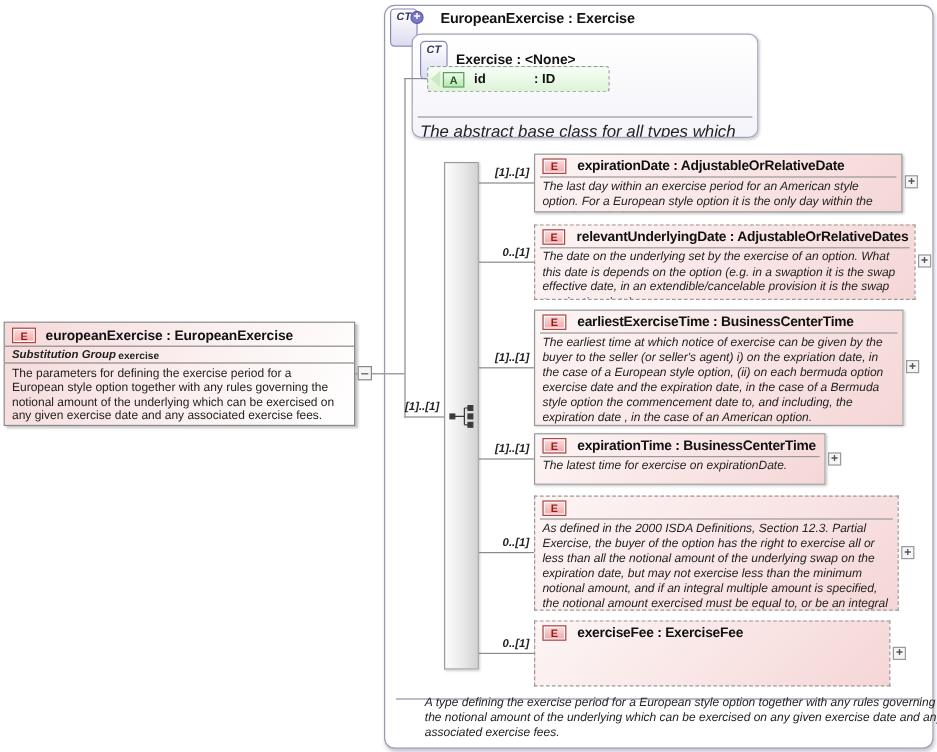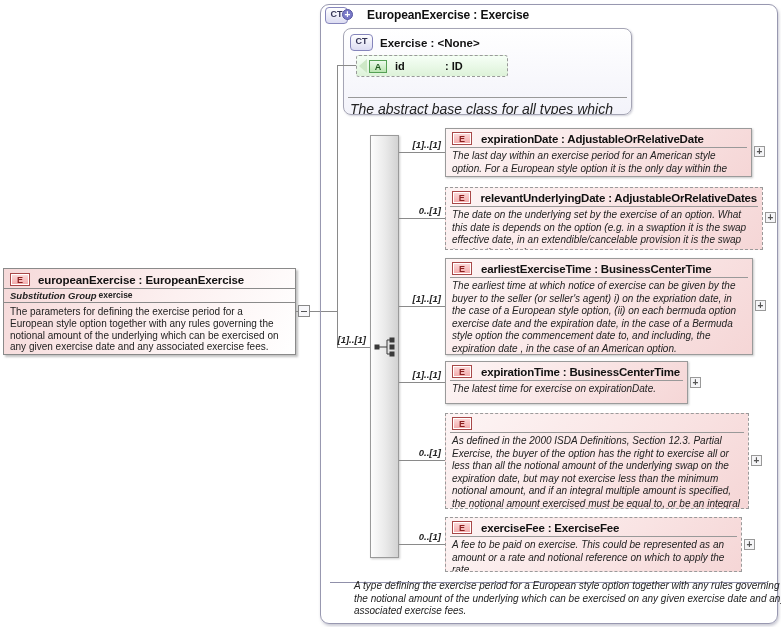--- a/index.html
+++ b/index.html
@@ -13,23 +13,24 @@
   .badge{
     display:inline-block;box-sizing:border-box;text-align:center;
     font-weight:bold;font-size:9px;line-height:12px;
   }
   .e-badge{
     width:20px;height:13px;border:1px solid #a84848;color:#8a1f1f;
     background:linear-gradient(180deg,#fddcdc,#f2a8a8);
     box-shadow:0 0 0 1px #fff inset;
   }
   .ct-badge{
-    width:23px;height:17px;border:1px solid #8585bb;color:#333355;
+    width:23px;height:32px;border:1px solid #8585bb;color:#333355;
     border-radius:4px;background:linear-gradient(180deg,#ffffff,#dcdcf2);
     line-height:13px;
+    font-style:italic;
   }
   .a-badge{
     width:18px;height:13px;border:1px solid #55a055;color:#1f5a1f;
     background:linear-gradient(180deg,#eefbee,#b9e5b0);
   }
   .card{
     position:absolute;width:60px;text-align:right;
     font-style:italic;font-weight:bold;font-size:9.5px;color:#222;
   }
   .plus-box{
@@ -42,21 +43,21 @@
   .left-box{
     position:absolute;left:3px;top:268px;width:293px;height:87px;box-sizing:border-box;
     border:1px solid #8a8a8a;overflow:hidden;
     background:linear-gradient(115deg,#f6d9d9,#fcf0f0 55%,#ffffff);
     box-shadow:2px 2px 2px rgba(120,120,120,.45);
   }
   .left-head{padding:4px 6px 2px 6px;display:flex;align-items:center;gap:8px;}
   .left-title{font-weight:bold;font-size:11.5px;letter-spacing:-.1px;white-space:nowrap;text-align:center;}
   .subst-row{
     border-top:1px solid #8a8a8a;border-bottom:1px solid #8a8a8a;
-    padding:1px 6px;display:flex;align-items:flex-start;
+    padding:1px 6px;display:flex;align-items:flex-end;
   }
   .subst-label{font-style:italic;font-weight:bold;font-size:9.5px;color:#222;}
   .subst-value{font-weight:bold;font-size:8.5px;margin-left:2px;color:#222;}
   .left-desc{padding:3px 6px;font-size:10px;line-height:1.18;color:#222;}
   .minus-box{
     position:absolute;left:298px;top:305px;width:12px;height:12px;box-sizing:border-box;
     border:1px solid #888;background:#f7f7fa;cursor:pointer;
   }
   .minus-box::after{
     content:"";position:absolute;left:2px;right:2px;top:5px;height:1px;background:#555;
@@ -253,20 +254,19 @@
     </div>
     <div class="ebox-desc">As defined in the 2000 ISDA Definitions, Section 12.3. Partial Exercise, the buyer of the option has the right to exercise all or less than all the notional amount of the underlying swap on the expiration date, but may not exercise less than the minimum notional amount, and if an integral multiple amount is specified, the notional amount exercised must be equal to, or be an integral multiple of, the integral multiple amount.</div>
   </div>
   <div class="plus-box" style="left:751px;top:455px;">+</div>
 
   <div class="ebox dashed" style="left:445px;top:517px;width:297px;height:55px;">
     <div class="ebox-head">
       <span class="badge e-badge">E</span>
       <span class="ebox-title">exerciseFee : ExerciseFee</span>
     </div>
-    <div class="ebox-desc">A fee to be paid on exercise. This could be represented as an amount or a rate and notional reference on which to apply the rate.</div>
   </div>
   <div class="plus-box" style="left:744px;top:539px;">+</div>
 
   <div class="footer-sep" style="left:330px;top:582px;right:auto;width:438px;position:absolute;"></div>
   <div class="footer-text" style="left:330px;top:580px;position:absolute;margin-left:24px;">A type defining the exercise period for a European style option together with any rules governing the notional amount of the underlying which can be exercised on any given exercise date and any associated exercise fees.</div>
 
 </div>
 
 </body></html>

